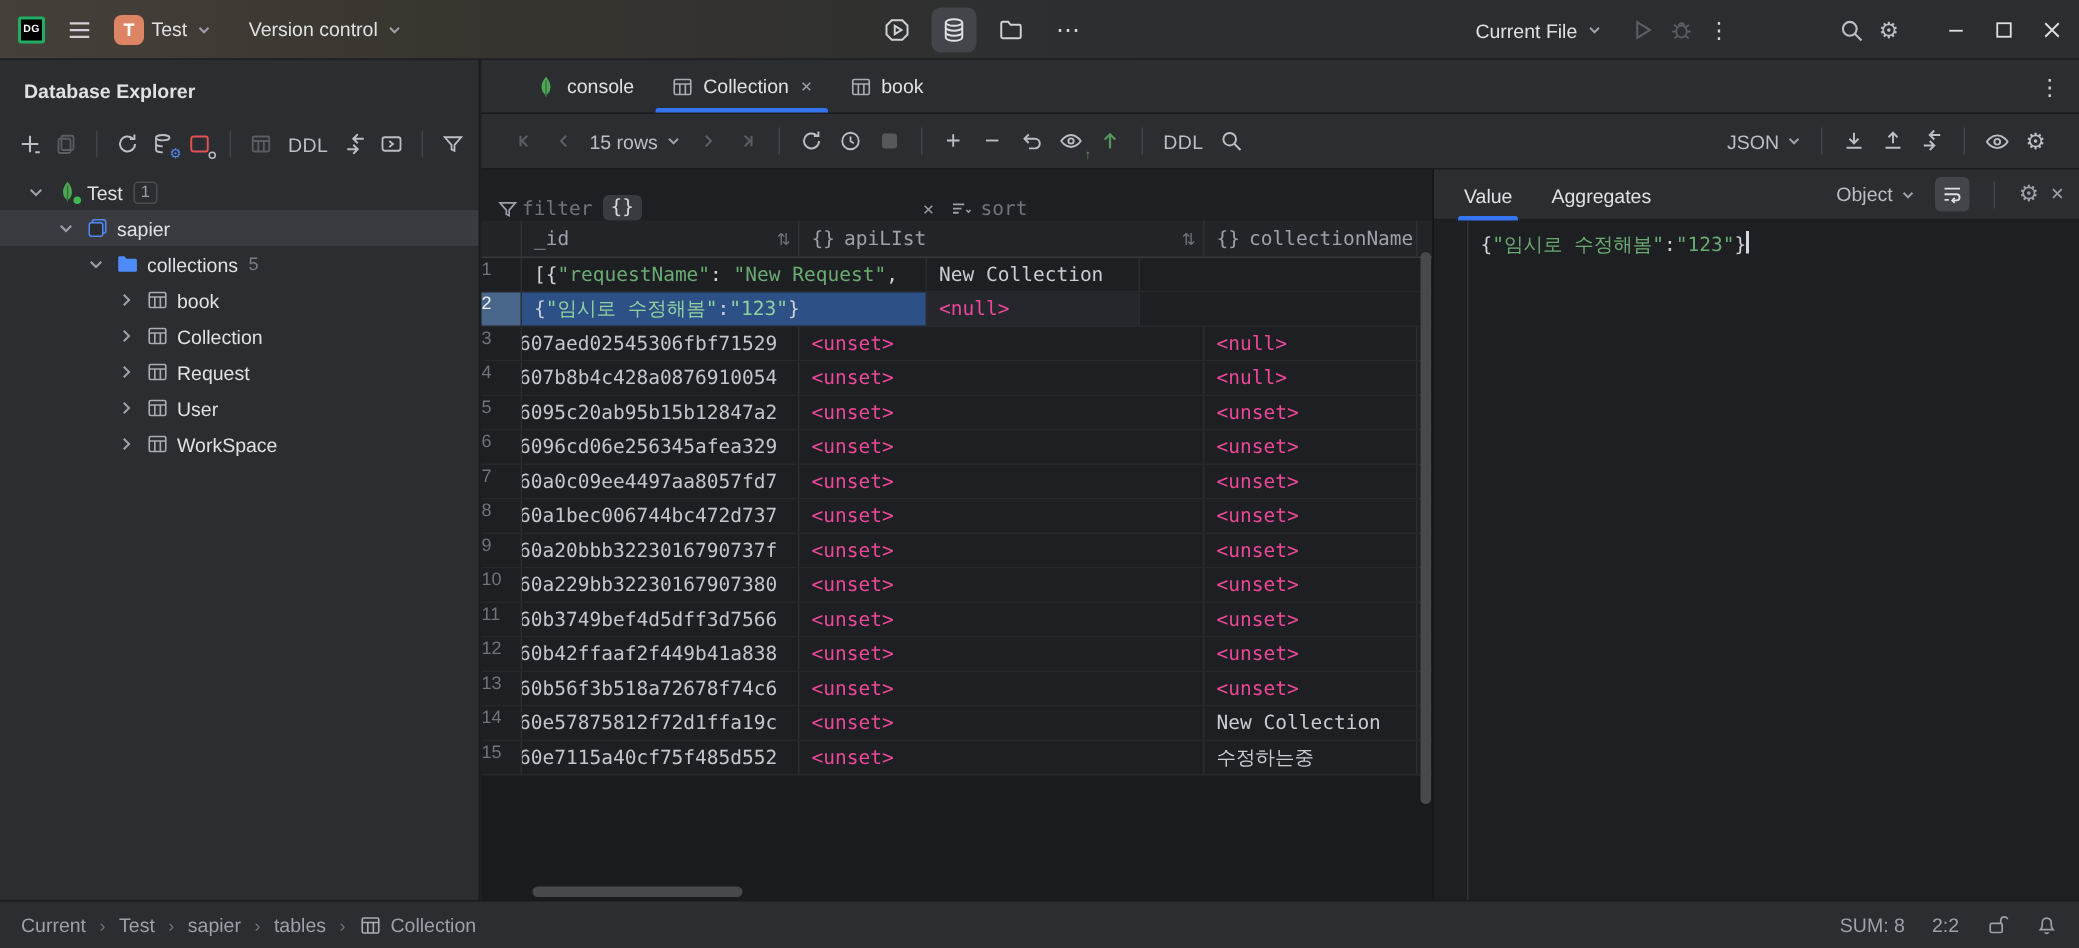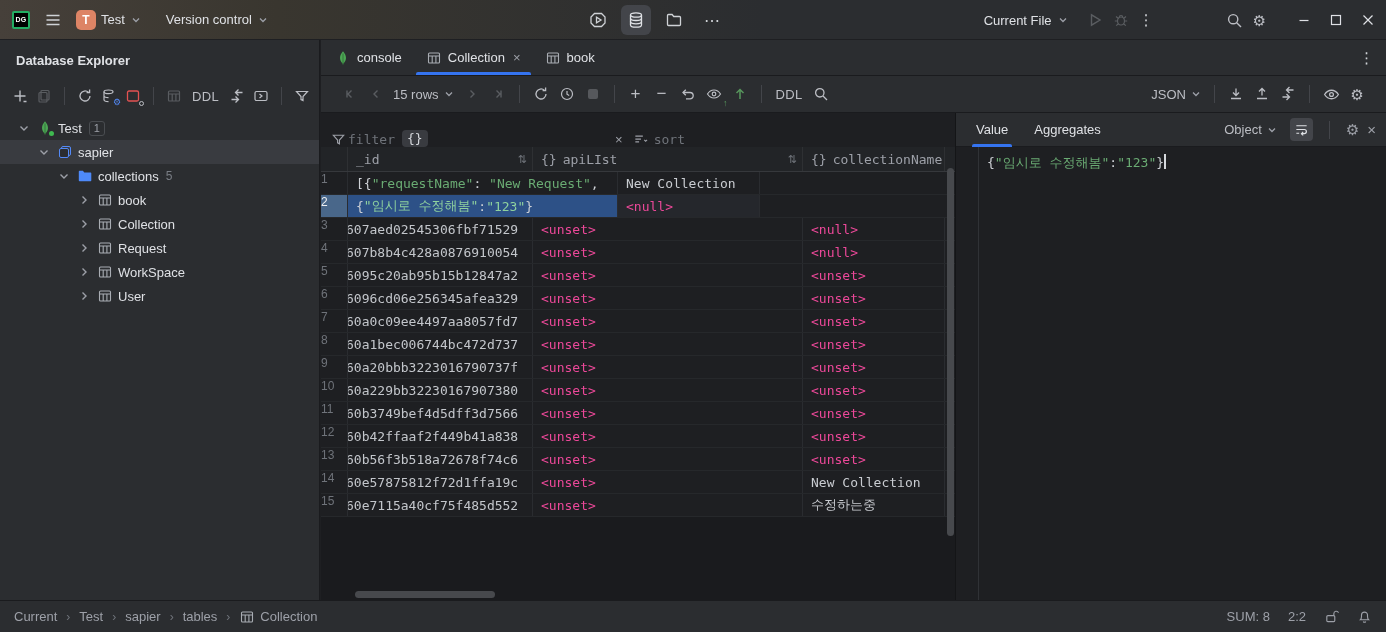--- a/index.html
+++ b/index.html
@@ -36,21 +36,21 @@
 #tree{padding-top:4px}
 .tree-row{height:24px;display:flex;align-items:center;gap:5px;color:#dfe1e5;cursor:default}
 .tree-row.selected{background:#393b40}
 .tree-badge-box{font-size:11px;color:#9da0a8;border:1px solid #4a4d51;border-radius:3px;padding:0 4px;line-height:13px;margin-left:2px}
 .tree-badge{font-size:12px;color:#7a7e85;margin-left:2px}
 .mongo-wrap{position:relative}
 .mongo-dot{position:absolute;right:-1px;bottom:0;width:5px;height:5px;border-radius:50%;background:#3fb950}
 
 
 #main{position:absolute;left:321px;top:40px;right:0;bottom:32px;background:#1e1f22}
-#tabbar{height:36px;background:#2b2d30;border-bottom:1px solid #1a1b1e;display:flex;align-items:stretch;padding-left:2px}
+#tabbar{height:36px;background:#2b2d30;border-bottom:1px solid #1a1b1e;display:flex;align-items:stretch;padding-left:23px}
 .tab{display:flex;align-items:center;gap:6px;padding:0 12px;position:relative;color:#dfe1e5}
 .tab.active::after{content:"";position:absolute;left:2px;right:2px;bottom:0;height:3px;background:#3574f0;border-radius:2px 2px 0 0}
 .tab-close{color:#9da0a8;font-size:13px;margin-left:2px}
 #tab-kebab{margin-left:auto;align-self:center;margin-right:12px;color:#cfd2d6;font-size:15px}
 
 #dtoolbar{height:37px;background:#2b2d30;border-bottom:1px solid #1a1b1e;display:flex;align-items:center;padding:0 16px;color:#9da0a8}
 .ibtn{width:26px;height:26px;display:flex;align-items:center;justify-content:center;border-radius:4px;flex:none}
 .rows-dd{display:flex;align-items:center;gap:4px;color:#bcbec4;padding:0 4px}
 .ddl-lbl{color:#bcbec4;padding:0 6px;letter-spacing:.3px}
 #dtool-right{margin-left:auto;display:flex;align-items:center;color:#9da0a8}
@@ -78,21 +78,21 @@
 .cell-sel{background:#2d5187}
 .cell-sel .seg-s{color:#8fd19e}
 .muted{color:#ec4899}
 .grow.selected .c-gutter{background:#49678a;color:#eceef1}
 .grow.selected .cell:not(.cell-sel){background:#25272c}
 #vscroll{position:absolute;right:1px;top:55px;width:7px;height:368px;background:#47494d;border-radius:4px}
 #hscroll{position:absolute;left:34px;bottom:2px;height:7px;width:140px;background:#47494d;border-radius:4px}
 
 
 #valuepane{position:absolute;left:634px;top:73px;right:0;bottom:0;background:#1e1f22;border-left:1px solid #141517}
-#vtabs{height:34px;background:#2b2d30;border-bottom:1px solid #1a1b1e;display:flex;align-items:center;padding:0 10px 0 20px;color:#dfe1e5}
+#vtabs{height:34px;background:#2b2d30;border-bottom:1px solid #1a1b1e;display:flex;padding:0 10px 0 20px;color:#dfe1e5}
 .vtab{margin-right:26px;position:relative;height:34px;display:flex;align-items:center}
 .vtab.active::after{content:"";position:absolute;left:-4px;right:-4px;bottom:0;height:3px;background:#3574f0;border-radius:2px 2px 0 0}
 #vtabs-right{margin-left:auto;display:flex;align-items:center;gap:8px;color:#9da0a8}
 .togglebox{background:#43454a;border-radius:4px;padding:4px}
 #veditor{position:relative;height:calc(100% - 34px)}
 #vgutter{position:absolute;left:0;top:0;bottom:0;width:23px;border-right:1px solid #303236}
 #vline{position:absolute;left:31px;top:7px;font-family:"DejaVu Sans Mono",monospace;white-space:pre}
 .caret{display:inline-block;width:2px;height:15px;background:#d5d8dc;vertical-align:-2px}
 
 
@@ -356,35 +356,35 @@
           <svg width="16" height="16" viewBox="0 0 16 16" fill="none" stroke="#9da0a8" stroke-width="1.4">
             <path d="M6.5 4.5 10 8l-3.5 3.5"></path>
           </svg>
         </span>
         <span class="ic ">
           <svg width="16" height="16" viewBox="0 0 16 16" fill="none" stroke="#a9adb3" stroke-width="1.1">
             <rect x="2.5" y="3" width="11" height="10" rx="1"></rect>
             <path d="M2.5 6h11M6.2 6v7M9.9 6v7"></path>
           </svg>
         </span>
-        <span class="tree-label">WorkSpace</span>
+        <span class="tree-label">User</span>
       </div>
       <div class="tree-row" style="padding-left: 76px;">
         <span class="ic ">
           <svg width="16" height="16" viewBox="0 0 16 16" fill="none" stroke="#9da0a8" stroke-width="1.4">
             <path d="M6.5 4.5 10 8l-3.5 3.5"></path>
           </svg>
         </span>
         <span class="ic ">
           <svg width="16" height="16" viewBox="0 0 16 16" fill="none" stroke="#a9adb3" stroke-width="1.1">
             <rect x="2.5" y="3" width="11" height="10" rx="1"></rect>
             <path d="M2.5 6h11M6.2 6v7M9.9 6v7"></path>
           </svg>
         </span>
-        <span class="tree-label">User</span>
+        <span class="tree-label">WorkSpace</span>
       </div>
     </div>
 </div>
 
 <div id="main">
   <div id="tabbar">
     <div class="tab">
         <span class="ic ">
           <svg width="16" height="16" viewBox="0 0 16 16">
             <path d="M8 1.2C9.9 3.5 11 5.6 11 8c0 2.6-1.5 4.4-2.5 5.2L8 15l-.5-1.8C6.5 12.4 5 10.6 5 8c0-2.4 1.1-4.5 3-6.8z" fill="#4ca654"></path>

